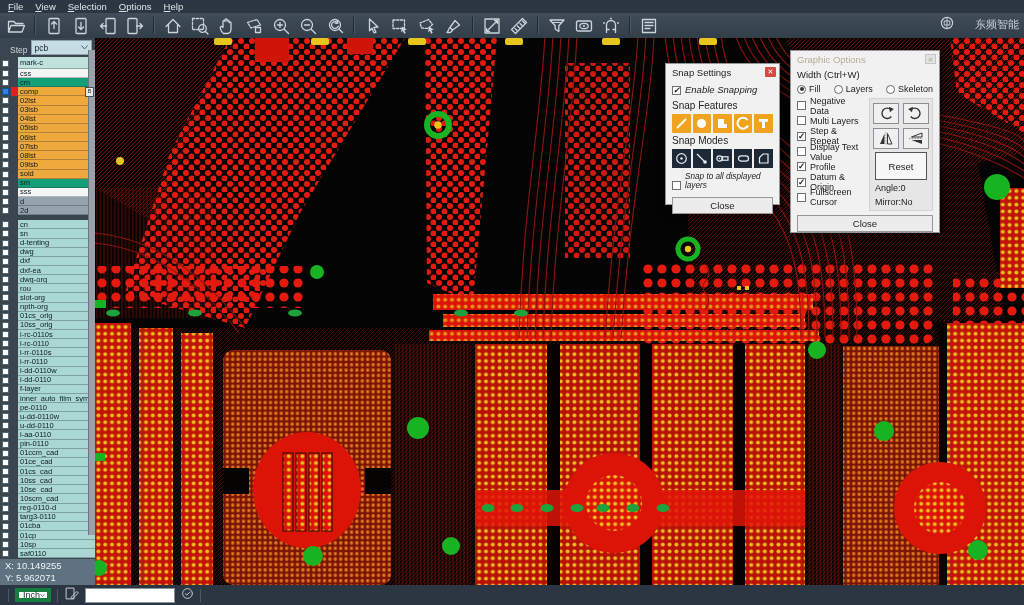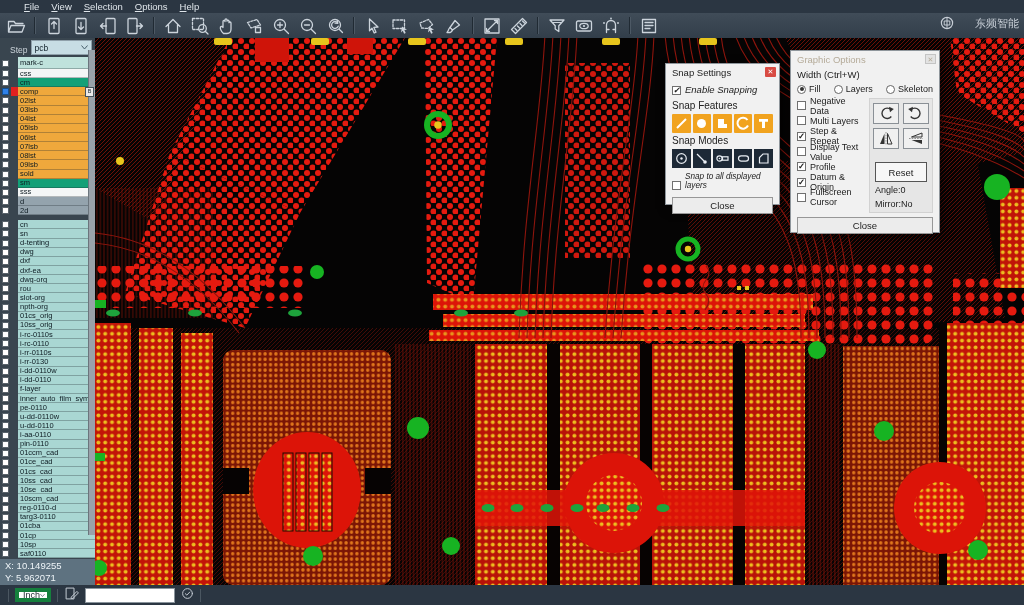--- a/index.html
+++ b/index.html
@@ -1,30 +1,30 @@
 <!DOCTYPE html>
 <html><head>
 <meta charset="utf-8">
 <style>
   html,body{margin:0;padding:0;background:#1a222a;}
   #app{position:relative;width:1024px;height:605px;background:#2b3642;overflow:hidden;
        font-family:"Liberation Sans",sans-serif;-webkit-font-smoothing:antialiased;}
   
-  #menubar{position:absolute;top:0;left:16px;right:0;height:13px;background:#2b3642;
+  #menubar{position:absolute;top:0;left:0;right:0;height:13px;background:#2b3642;
            display:flex;align-items:center;padding-left:4px;font-size:9.5px;color:#dfe5ea;}
   .menu-item{padding:0 8px 0 4px;cursor:default;}
   .menu-item u{text-decoration:underline;}
   
   #toolbar{position:absolute;top:13px;left:0;right:0;height:25px;
            background:linear-gradient(#404c58,#323e4a);display:flex;align-items:center;
            padding:0 3px;gap:1px;}
   .tbtn{width:26px;height:23px;display:flex;align-items:center;justify-content:center;border-radius:2px;}
   .tbtn svg{stroke:#ccd4dc;fill:none;stroke-width:1.3;stroke-linecap:round;stroke-linejoin:round;}
   .tsep{width:1px;height:17px;background:#202a33;border-right:1px solid #4d5965;margin:0 4px;}
-  #brand{position:absolute;right:5px;top:16px;display:flex;gap:21px;
+  #brand{position:absolute;right:5px;top:16px;display:flex;align-items:center;gap:21px;
          color:#c7ced6;font-size:11px;}
   
   #sidebar{position:absolute;left:0;top:38px;width:95px;height:547px;background:#39454f;}
   #step-row{height:17px;display:flex;align-items:flex-end;gap:3px;padding-left:10px;}
   #step-label{font-size:8.5px;color:#cdd5db;}
   #step-select{flex:1;margin-right:3px;height:13px;background:#c7dde4;color:#14242d;font-size:8.5px;
                display:flex;align-items:center;justify-content:space-between;padding:0 3px;border:1px solid #8fa0aa;}
   #layer-rows{position:absolute;top:19px;left:0;width:95px;}
   .layer-row{display:flex;align-items:center;height:9.15px;box-sizing:border-box;}
   .layer-row:first-child{height:12px;}
@@ -81,22 +81,22 @@
          margin-right:3px;position:relative;box-sizing:border-box;}
   .radio.on::after{content:"";position:absolute;left:1.5px;top:1.5px;width:4px;height:4px;background:#333;border-radius:50%;}
   #g-cols{display:flex;gap:8px;}
   #g-checks{flex:1;}
   .g-row{display:flex;align-items:center;gap:4px;height:15.3px;font-size:9px;}
   #g-panel{width:64px;background:#e6e6e6;border:1px solid #d2d2d2;padding:4px 0 2px;display:flex;
            flex-direction:column;align-items:center;gap:3px;box-sizing:border-box;}
   .g-grid{display:grid;grid-template-columns:26px 26px;gap:4px;}
   .gbtn{width:26px;height:21px;background:#f0f0f0;border:1px solid #8a9096;display:flex;
         align-items:center;justify-content:center;box-sizing:border-box;}
-  #g-reset{width:52px;height:20px;background:#f7f7f7;border:1px solid #555;display:flex;align-items:center;
-           justify-content:center;font-size:9.5px;margin-top:10px;box-sizing:border-box;}
+  #g-reset{width:52px;height:28px;background:#f7f7f7;border:1px solid #555;display:flex;align-items:center;
+           justify-content:center;font-size:9.5px;margin-top:0;box-sizing:border-box;}
   .g-info{font-size:9px;align-self:flex-start;padding-left:5px;line-height:11px;color:#222;}
   
   #bottombar{position:absolute;left:0;bottom:0;right:0;height:20px;background:#2b3642;
              display:flex;align-items:center;gap:6px;padding-left:8px;}
   .bsep{width:1px;height:13px;background:#4b5761;}
   #unit-select{width:36px;height:14px;background:#fff;border:4px solid #15803d;font-size:9px;color:#1c262e;
                display:flex;align-items:center;justify-content:space-between;padding:0 2px 0 4px;box-sizing:border-box;}
   #cmd-input{width:84px;height:13px;border:1px solid #8a949c;background:#fff;font-size:9px;padding:0 2px;
              font-family:"Liberation Sans",sans-serif;}
   .bicon svg{stroke:#c3cbd3;fill:none;stroke-width:1.2;stroke-linecap:round;stroke-linejoin:round;}
@@ -435,21 +435,21 @@
           <span class="lname">i-rc-0110</span>
         </div>
         <div class="layer-row c-teal">
           <span class="lcb"></span>
           <span class="lsw"></span>
           <span class="lname">i-rr-0110s</span>
         </div>
         <div class="layer-row c-teal">
           <span class="lcb"></span>
           <span class="lsw"></span>
-          <span class="lname">i-rr-0130</span>
+          <span class="lname">i-rr-0110</span>
         </div>
         <div class="layer-row c-teal">
           <span class="lcb"></span>
           <span class="lsw"></span>
           <span class="lname">i-dd-0110w</span>
         </div>
         <div class="layer-row c-teal">
           <span class="lcb"></span>
           <span class="lsw"></span>
           <span class="lname">i-dd-0110</span>

